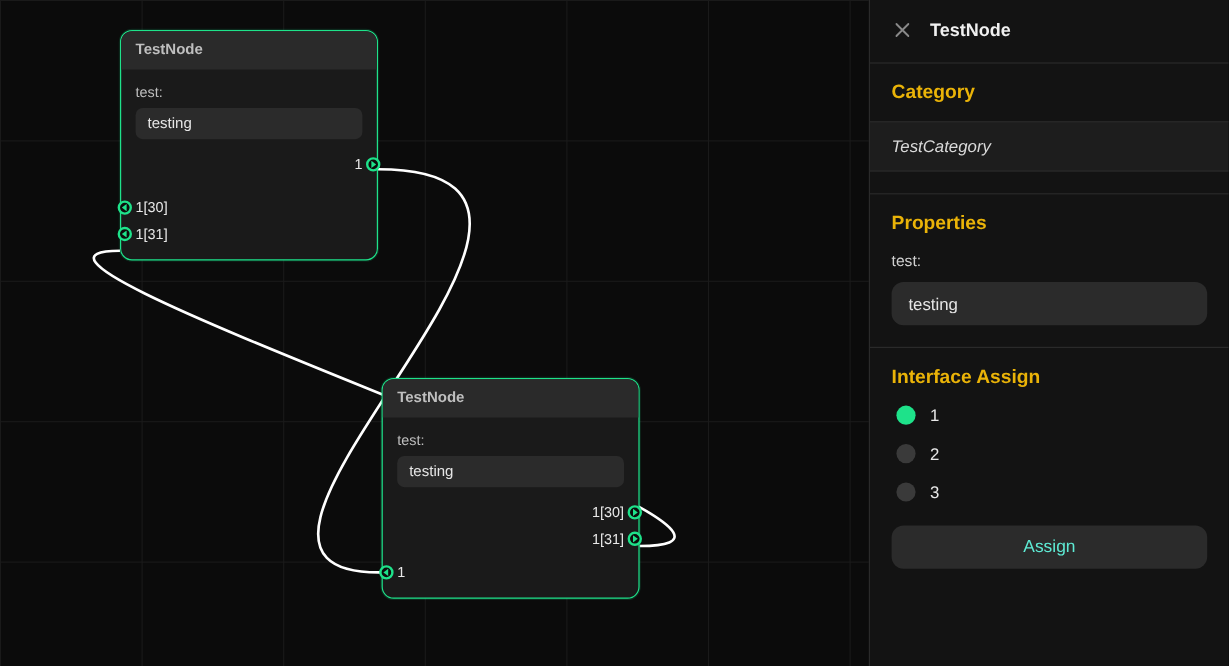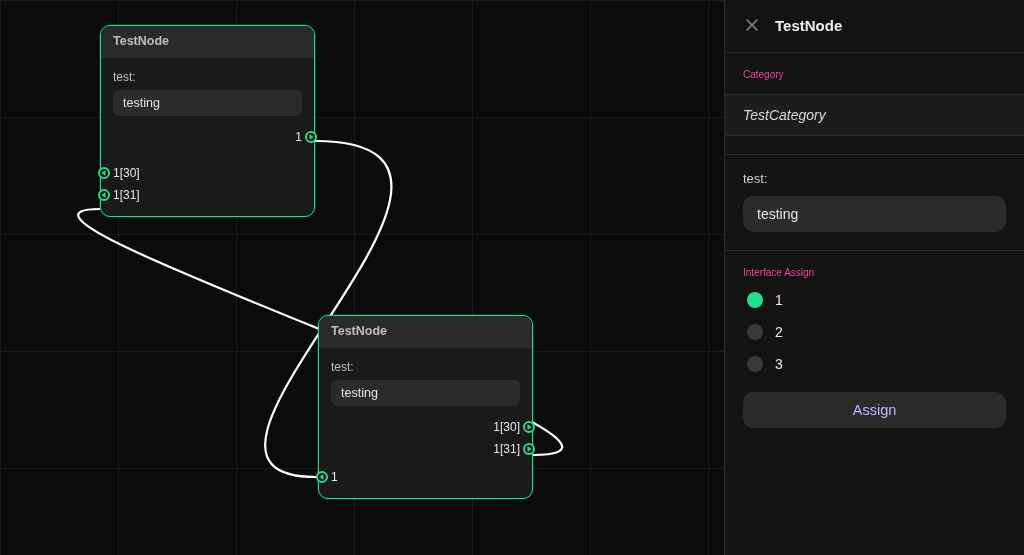--- a/index.html
+++ b/index.html
@@ -60,39 +60,39 @@
     display:flex; align-items:center; gap:14px; padding:16px 18px 18px;
     border-bottom:1px solid #2a2a2a;
   }
   .sb-close {
     width:18px; height:18px; display:flex; align-items:center; justify-content:center;
     color:#888; cursor:pointer; border:none; background:none;
   }
   .sb-title { font-weight:700; font-size:15px; color:#f0f0f0; }
   .sb-block { border-bottom:1px solid #2a2a2a; padding:16px 18px 18px; }
   .sb-block.no-border { border-bottom:none; }
-  .sb-heading { font-weight:400; font-size:10px; margin-bottom:14px; color:#ec4899; }
+  .sb-heading { font-weight:700; font-size:16px; margin-bottom:14px; color:#eab308; }
   .sb-row-value {
     background:#1d1d1d; border:1px solid #2a2a2a; border-left:none; border-right:none;
     margin:0 -18px; padding:12px 18px; color:#d9d9d9; font-size:14px;font-style:italic;
   }
   .sb-field-label { font-size:13px; color:#cfcfcf; margin-bottom:10px; }
   .sb-input {
     width:100%; background:#2b2b2b; border:none; border-radius:10px;
     padding:10px 14px; color:#e6e6e6; font-size:14px; outline:none;
   }
   .radio-row { display:flex; align-items:center; gap:12px; margin:0 0 16px 4px; cursor:pointer; }
   .radio-dot {
     width:16px; height:16px; border-radius:50%; background:#3a3a3a;
   }
   .radio-dot.on { background:#1ee28a; }
   .radio-label { font-size:14px; color:#e8e8e8; }
   .assign-btn {
     width:100%; background:#2b2b2b; border:none; border-radius:10px;
-    padding:10px 0; color:#c4b5fd; font-size:14.5px; font-weight:500;
+    padding:10px 0; color:#5eead4; font-size:14.5px; font-weight:500;
     cursor:pointer; margin-top:4px;
   }
 </style>
 </head>
 <body>
 
 <div class="canvas">
   <svg class="edges">
 
     <path d="M315 141 C 560 141, 120 480, 318 477"></path>
@@ -180,20 +180,21 @@
     </button>
     <div class="sb-title">TestNode</div>
   </div>
 
   <div class="sb-block">
     <div class="sb-heading">Category</div>
     <div class="sb-row-value">TestCategory</div>
   </div>
 
   <div class="sb-block">
+    <div class="sb-heading">Properties</div>
     <div class="sb-field-label">test:</div>
     <input class="sb-input" value="testing" style="">
   </div>
 
   <div class="sb-block no-border">
     <div class="sb-heading">Interface Assign</div>
 
     <div class="radio-row">
       <span class="radio-dot on"></span>
       <span class="radio-label">1</span>

